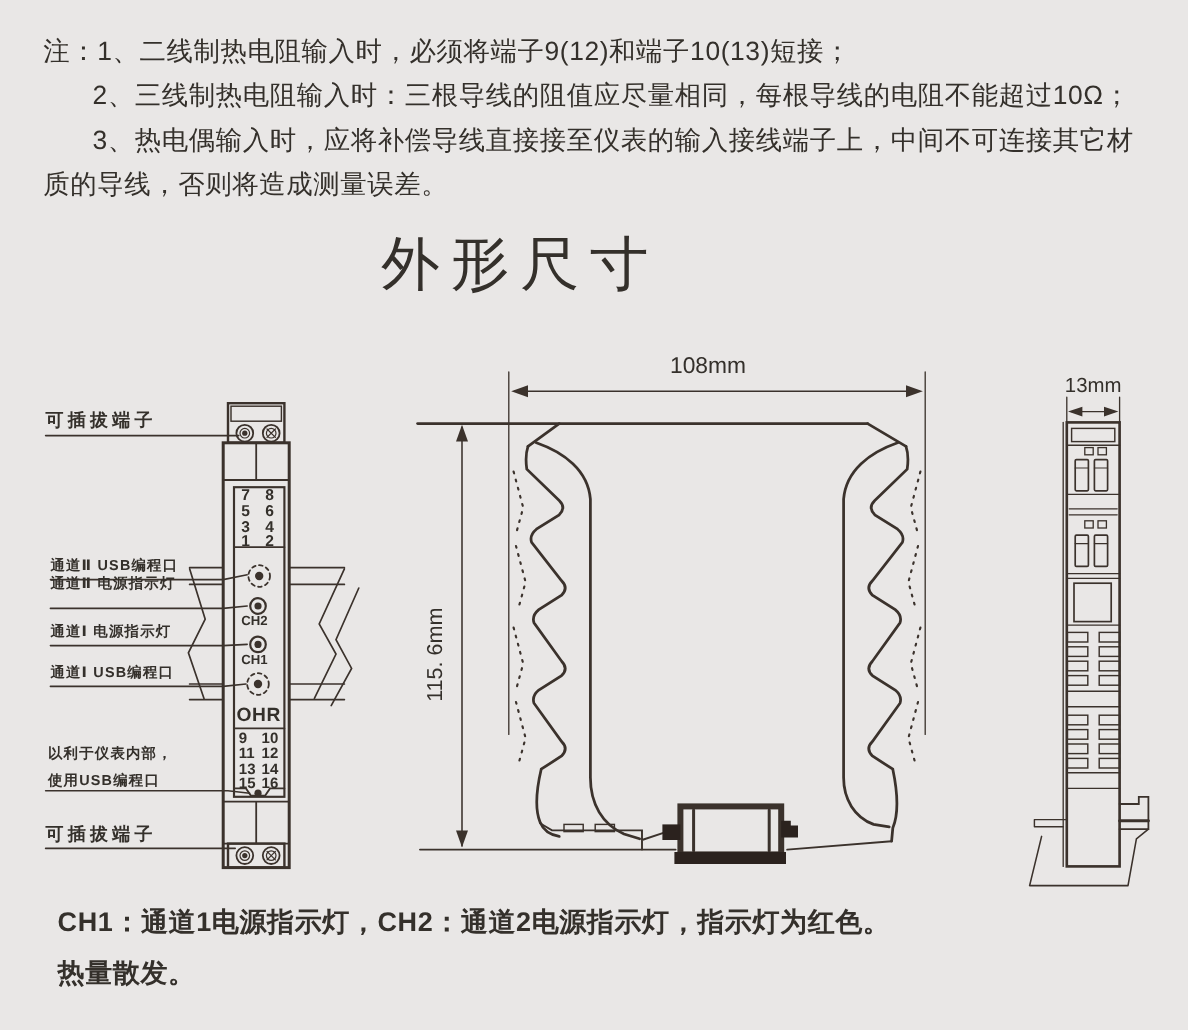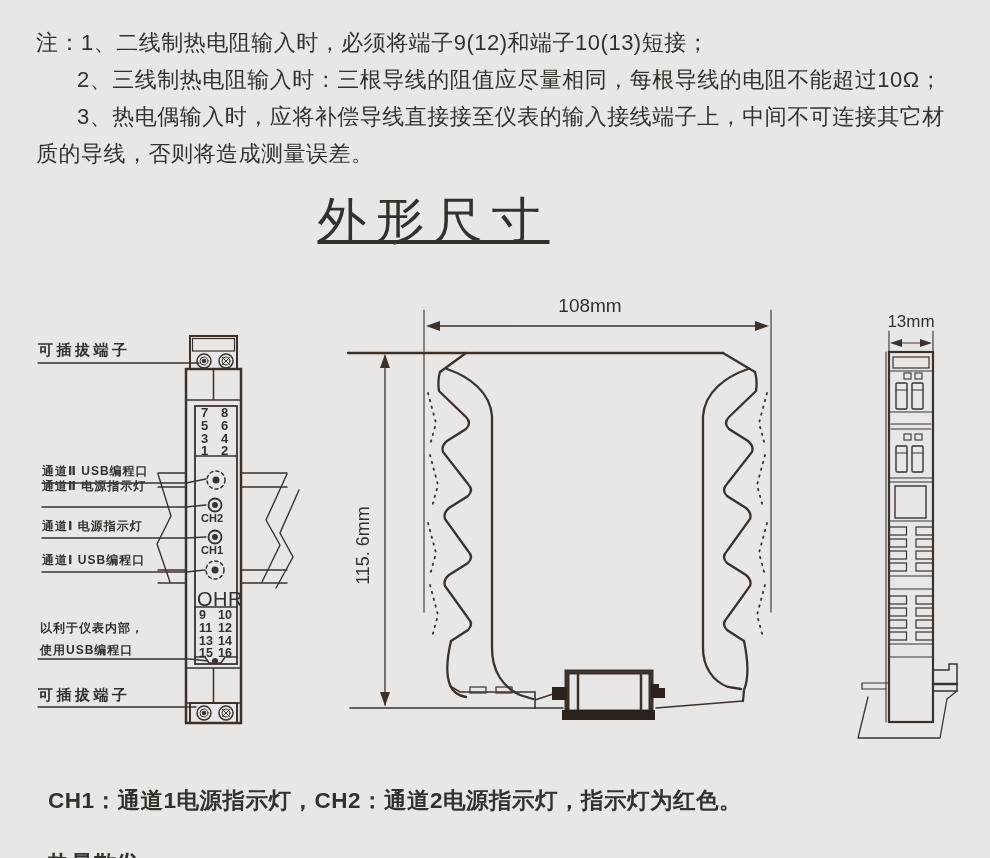--- a/index.html
+++ b/index.html
@@ -5,31 +5,31 @@
   html,body{margin:0;padding:0;}
   body{
     width:990px;height:858px;position:relative;overflow:hidden;
     background:#e9e7e6;color:#34302b;
     font-family:"Liberation Sans","DejaVu Sans",sans-serif;
   }
   .abs{position:absolute;}
   svg{position:absolute;left:0;top:0;}
   .note-line{font-size:22px;line-height:37px;font-weight:500;letter-spacing:.5px;white-space:nowrap;}
   .indent{padding-left:41px;}
-  .title{width:867px;text-align:center;font-size:49px;font-weight:500;letter-spacing:9px;text-decoration:underline;}
+  .title{width:867px;text-align:center;font-size:49px;font-weight:500;letter-spacing:9px;}
   .callout{font-size:12px;font-weight:700;white-space:nowrap;letter-spacing:1px;}
   .callout.sp{letter-spacing:3.5px;font-size:15px;text-align:right;}
   .numcol{font-size:13px;font-weight:700;line-height:12.8px;white-space:pre-line;}
   .numcol.small{font-size:12.5px;}
   .tag{font-size:11px;font-weight:700;width:28px;}
-  .brand{font-size:20px;font-weight:400;width:36px;text-align:center;letter-spacing:.5px;}
+  .brand{font-size:16px;font-weight:700;width:36px;text-align:center;letter-spacing:.5px;}
   .dim{font-size:19px;text-align:center;white-space:nowrap;}
   .dim.v{transform:rotate(-90deg);transform-origin:center;font-size:18px;}
   .dim.d13{font-size:17px;}
-  .foot-line{font-size:22.5px;font-weight:600;white-space:nowrap;letter-spacing:.5px;margin-top:32px;}
+  .foot-line{font-size:22.5px;font-weight:600;white-space:nowrap;letter-spacing:.5px;}
 </style>
 </head>
 <body>
 
 <svg width="990" height="858" viewBox="0 0 990 858">
   <g stroke="#3b322c" fill="none" stroke-linecap="round">
 
     <g stroke-width="1.3">
       <path d="M38,363 H199"></path>
       <path d="M42,483 H186 L206,479"></path>

